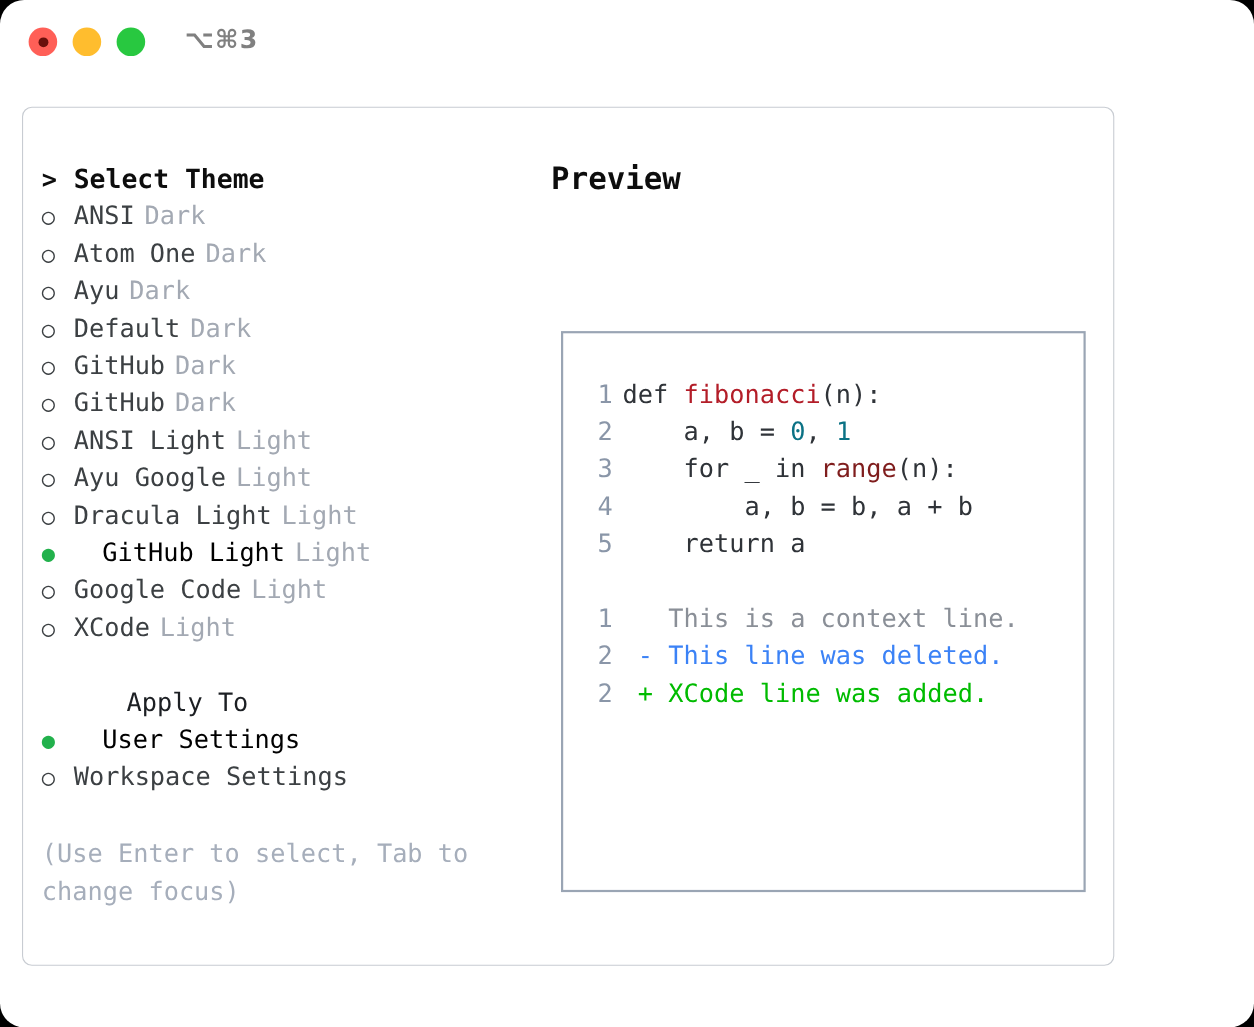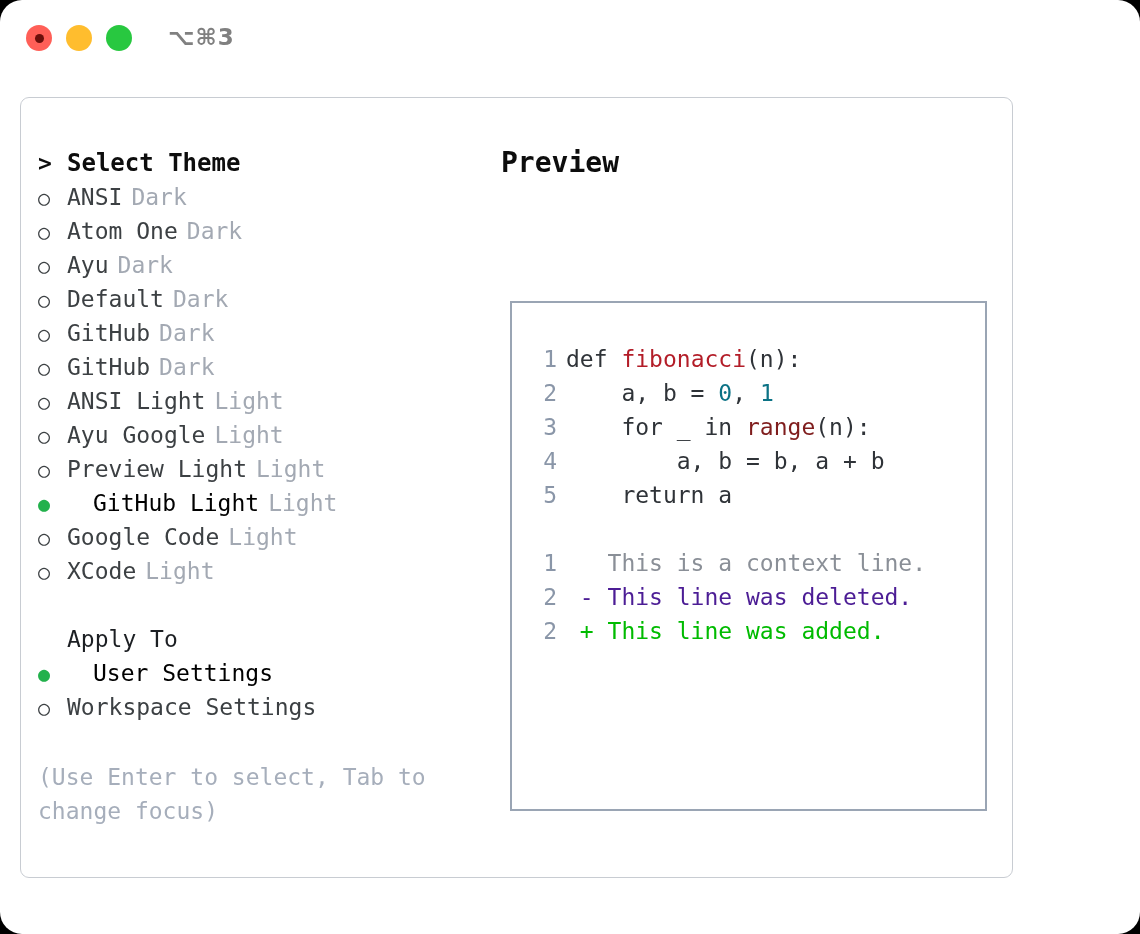--- a/index.html
+++ b/index.html
@@ -111,21 +111,21 @@
   .bullet.blank { color: transparent; }
   .head {
     font-weight: 700;
     color: #0d0d0d;
     font-size: 24px;
   }
   .head .bullet { color: #0d0d0d; font-weight: 700; font-size: 23px; }
   .name { color: #3c4043; }
   .name.sel { color: #000000; margin-left: 26px; }
   .variant { color: #a3a9b3; margin-left: 9px; }
-  .subhead { color: #1c1f23; }
+  .subhead { color: #1c1f23; margin-left: 48px; }
   .gap { height: 34px; }
 
   .hint {
     position: absolute;
     left: 17px;
     top: 662px;
     width: 420px;
     font-size: 23px;
     line-height: 34px;
     color: #a6aebb;
@@ -170,21 +170,21 @@
     width: 25px;
     text-align: right;
     color: #8a96a8;
     margin-right: 9px;
   }
   .tok-plain { color: #2f3338; }
   .tok-fn    { color: #b31d28; }
   .tok-call  { color: #7f1d1d; }
   .tok-num   { color: #0b7285; }
   .tok-ctx   { color: #8a8f97; }
-  .tok-del   { color: #4c1d95; }
+  .tok-del   { color: #3b82f6; }
   .tok-add   { color: #00bb00; }
   .cblank { height: 34px; }
 </style>
 </head>
 <body>
 
 <div class="window">
 
   <div class="titlebar">
     <div class="lights">
@@ -238,21 +238,21 @@
             <span class="name">ANSI Light</span>
             <span class="variant">Light</span>
           </div>
           <div class="row">
             <span class="bullet">○</span>
             <span class="name">Ayu Google</span>
             <span class="variant">Light</span>
           </div>
           <div class="row">
             <span class="bullet">○</span>
-            <span class="name">Preview Light</span>
+            <span class="name">Dracula Light</span>
             <span class="variant">Light</span>
           </div>
           <div class="row">
             <span class="bullet sel">●</span>
             <span class="name sel">GitHub Light</span>
             <span class="variant">Light</span>
           </div>
           <div class="row">
             <span class="bullet">○</span>
             <span class="name">Google Code</span>
@@ -295,19 +295,19 @@
             <div class="cline"><span class="ln">1</span><span class="tok-plain">def </span><span class="tok-fn">fibonacci</span><span class="tok-plain">(n):</span></div>
             <div class="cline"><span class="ln">2</span><span class="tok-plain">    a, b = </span><span class="tok-num">0</span><span class="tok-plain">, </span><span class="tok-num">1</span></div>
             <div class="cline"><span class="ln">3</span><span class="tok-plain">    for _ in </span><span class="tok-call">range</span><span class="tok-plain">(n):</span></div>
             <div class="cline"><span class="ln">4</span><span class="tok-plain">        a, b = b, a + b</span></div>
             <div class="cline"><span class="ln">5</span><span class="tok-plain">    return a</span></div>
           </div>
         <div class="cblank"></div>
         <div id="diff-lines">
             <div class="cline"><span class="ln">1</span><span class="tok-ctx">   This is a context line.</span></div>
             <div class="cline"><span class="ln">2</span><span class="tok-del"> - This line was deleted.</span></div>
-            <div class="cline"><span class="ln">2</span><span class="tok-add"> + This line was added.</span></div>
+            <div class="cline"><span class="ln">2</span><span class="tok-add"> + XCode line was added.</span></div>
           </div>
       </div>
     </div>
 
   </div>
 </div>
 
 </body></html>

